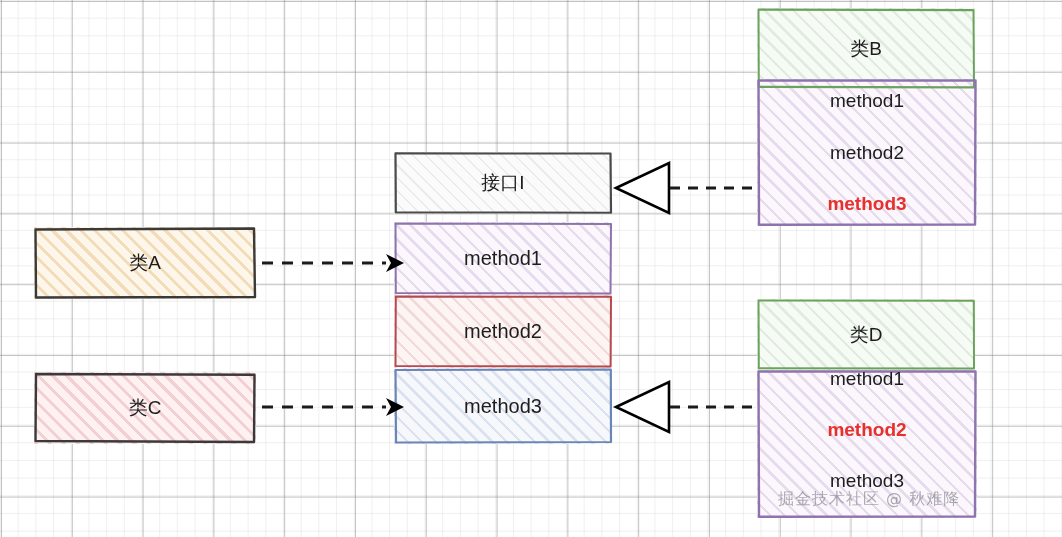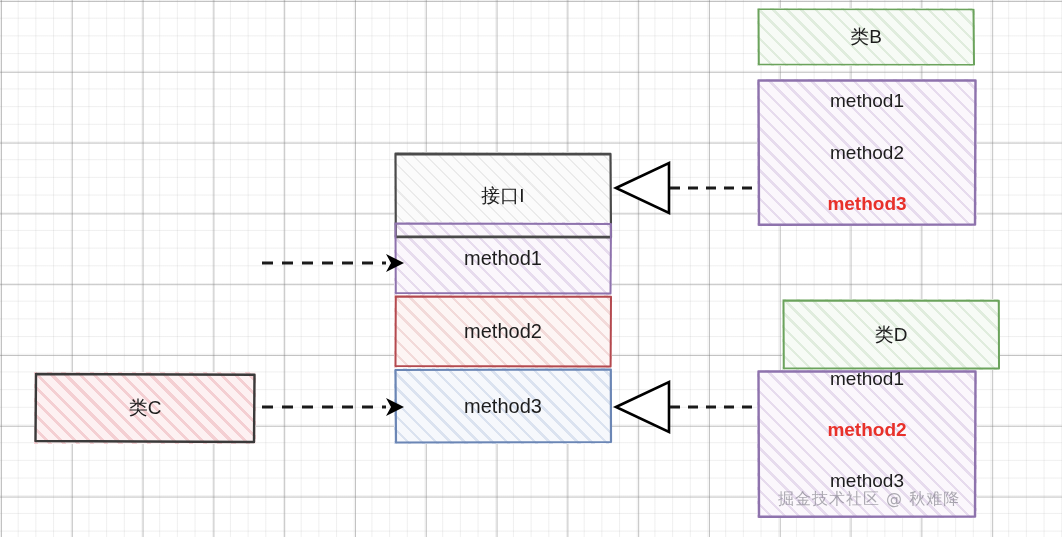--- a/index.html
+++ b/index.html
@@ -110,29 +110,35 @@
     font-family: "DejaVu Sans", sans-serif;
   }
 
   #connectors { position: absolute; left:0; top:0; width:1062px; height:537px; z-index: 5; pointer-events:none; overflow: visible;}
 </style>
 </head>
 <body>
 
 <div id="canvas">
 
+  <div class="box hatch-orange" style="left:34px; top:227px; width:222px; height:72px;">
+    <svg class="bsvg" viewBox="0 0 222 72" preserveAspectRatio="none">
+      <path d="M1.5,2.5 L220,1.5 L221,70 L2,70.5 Z" fill="none" stroke="#3a3a3a" stroke-width="2.4" stroke-linejoin="round"></path>
+    </svg>
+    <span class="label cjk">类A</span>
+  </div>
 
   <div class="box hatch-pink" style="left:34px; top:372px; width:222px; height:72px;">
     <svg class="bsvg" viewBox="0 0 222 72" preserveAspectRatio="none">
       <path d="M2,2 L220.5,2.8 L220,70 L1.5,69 Z" fill="none" stroke="#3a3a3a" stroke-width="2.4" stroke-linejoin="round"></path>
     </svg>
     <span class="label cjk">类C</span>
   </div>
 
-  <div class="box hatch-gray" style="left:394px; top:152px; width:218px; height:87px;">
+  <div class="box hatch-gray" style="left:394px; top:152px; width:218px; height:62px;">
     <svg class="bsvg" viewBox="0 0 218 70" preserveAspectRatio="none">
       <path d="M1.5,1.5 L216.5,1.8 L217,68.5 L1.8,68.2 Z" fill="none" stroke="#4a4a4a" stroke-width="2.2" stroke-linejoin="round"></path>
     </svg>
     <span class="label cjk">接口I</span>
   </div>
 
   <div class="box hatch-purple" style="left:394px; top:222px; width:218px; height:73px;">
     <svg class="bsvg" viewBox="0 0 218 73" preserveAspectRatio="none">
       <path d="M1.5,1.5 L217,2 L216.5,71.5 L1.8,71 Z" fill="none" stroke="#8e73ad" stroke-width="2" stroke-linejoin="round"></path>
     </svg>
@@ -146,39 +152,39 @@
     <span class="label mono-m">method2</span>
   </div>
 
   <div class="box hatch-blue" style="left:394px; top:368px; width:218px; height:76px;">
     <svg class="bsvg" viewBox="0 0 218 76" preserveAspectRatio="none">
       <path d="M1.5,2 L216.8,1.5 L217,74 L2,74.5 Z" fill="none" stroke="#6b86b5" stroke-width="2.2" stroke-linejoin="round"></path>
     </svg>
     <span class="label mono-m">method3</span>
   </div>
 
-  <div class="box hatch-green" style="left:757px; top:8px; width:218px; height:58px;">
+  <div class="box hatch-green" style="left:757px; top:8px; width:218px; height:81px;">
     <svg class="bsvg" viewBox="0 0 218 71" preserveAspectRatio="none">
       <path d="M1.5,1.5 L216.5,1.8 L217,69.5 L1.8,69.2 Z" fill="none" stroke="#6ba35c" stroke-width="2" stroke-linejoin="round"></path>
     </svg>
     <span class="label cjk">类B</span>
   </div>
 
   <div class="box hatch-purple" style="left:757px; top:79px; width:220px; height:147px;">
     <svg class="bsvg" viewBox="0 0 220 147" preserveAspectRatio="none">
       <path d="M1.5,1.5 L218.5,1.5 L218,145.5 L2,145.8 Z" fill="none" stroke="#8e73ad" stroke-width="2.4" stroke-linejoin="round"></path>
     </svg>
     <div class="label m-list">
       <div>method1</div>
       <div>method2</div>
       <div class="m-red">method3</div>
     </div>
   </div>
 
-  <div class="box hatch-green" style="left:782px; top:299px; width:218px; height:71px;">
+  <div class="box hatch-green" style="left:757px; top:299px; width:218px; height:71px;">
     <svg class="bsvg" viewBox="0 0 218 71" preserveAspectRatio="none">
       <path d="M1.5,1.5 L216.8,1.8 L217,69.5 L1.8,69.2 Z" fill="none" stroke="#6ba35c" stroke-width="2" stroke-linejoin="round"></path>
     </svg>
     <span class="label cjk">类D</span>
   </div>
 
   <div class="box hatch-purple" style="left:757px; top:370px; width:220px; height:148px;">
     <svg class="bsvg" viewBox="0 0 220 148" preserveAspectRatio="none">
       <path d="M1.5,1.5 L218.5,1.5 L218,146.5 L2,146.8 Z" fill="none" stroke="#8e73ad" stroke-width="2.4" stroke-linejoin="round"></path>
     </svg>

